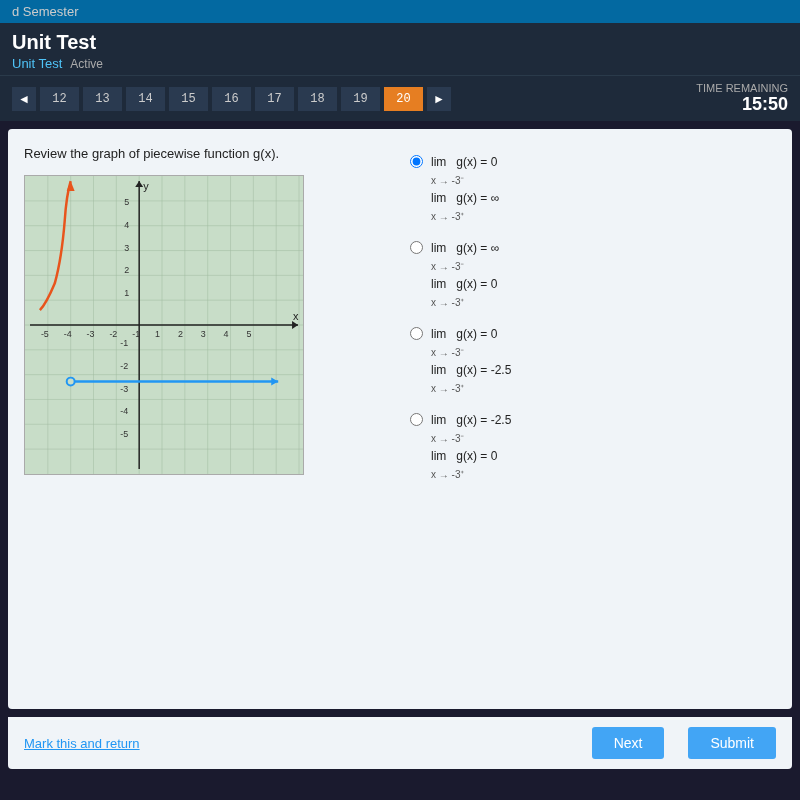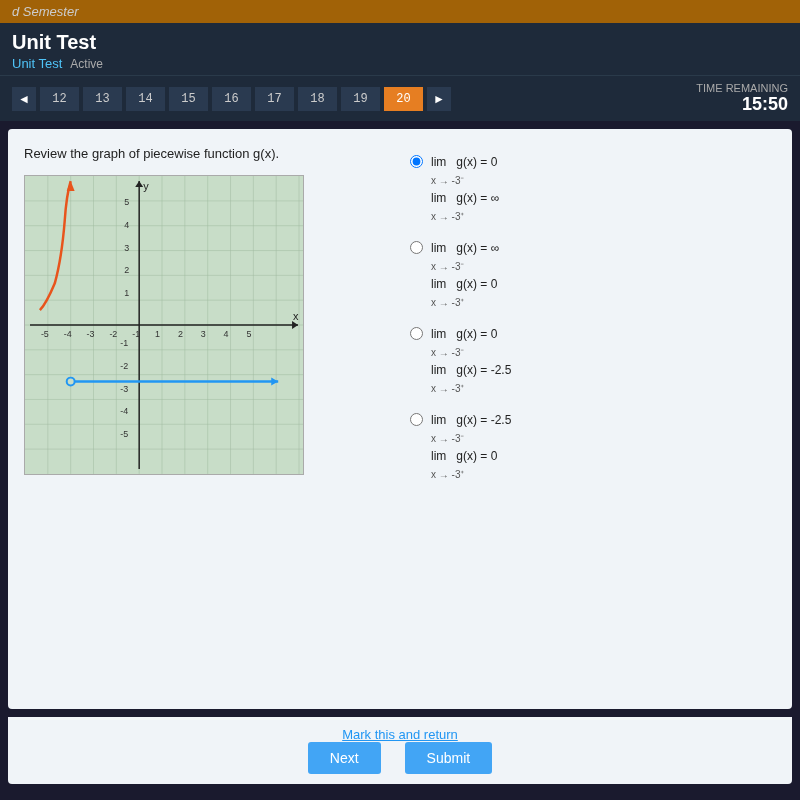--- a/index.html
+++ b/index.html
@@ -6,25 +6,24 @@
     body {
       font-family: Arial, sans-serif;
       background: #1a1a2e;
       width: 800px;
       height: 800px;
       overflow: hidden;
       color: #222;
     }
 
     .top-bar {
-      background: #a16207;
+      background: #0369a1;
       color: #ccc;
       padding: 4px 12px;
       font-size: 13px;
-      font-style: italic;
     }
 
     .header {
       background: #1e2a3a;
       padding: 8px 12px 4px;
     }
 
     .header h1 {
       color: #fff;
       font-size: 20px;
@@ -176,21 +175,20 @@
     }
 
     .bottom-bar {
       background: #f0f4f8;
       margin: 0 8px 8px;
       padding: 10px 16px;
       display: flex;
       align-items: center;
       justify-content: space-between;
       border-radius: 0 0 4px 4px;
-      flex-direction: column;
     }
 
     .mark-return {
       color: #2196f3;
       font-size: 13px;
       text-decoration: underline;
       cursor: pointer;
       background: none;
       border: none;
     }

